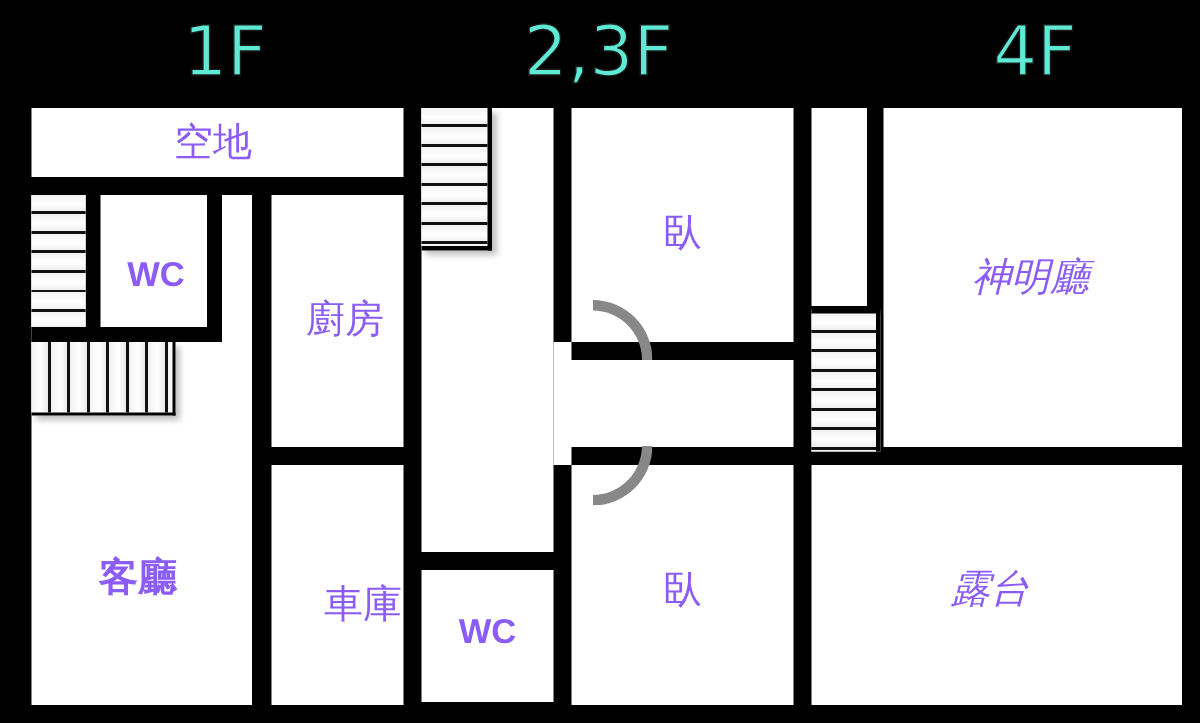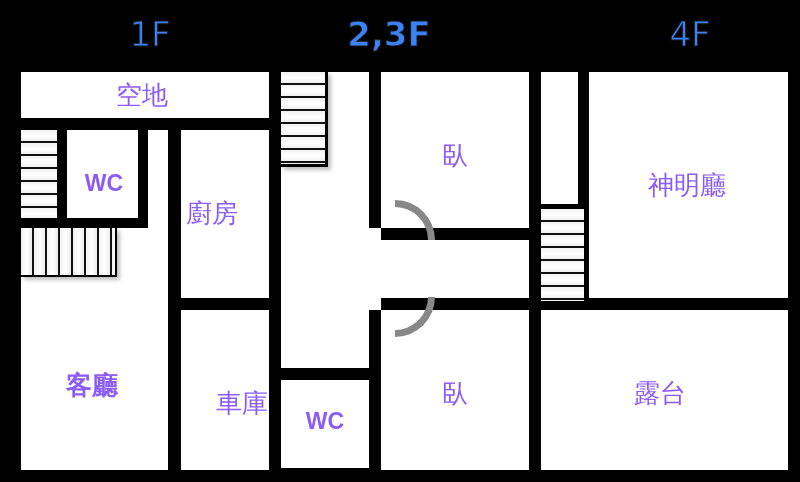--- a/index.html
+++ b/index.html
@@ -1,55 +1,55 @@
 <!DOCTYPE html>
 <html><head>
 <meta charset="utf-8">
 <style>
   html, body { margin: 0; padding: 0; }
   body { width: 800px; height: 482px; background: #000; position: relative; overflow: hidden;
          font-family: "DejaVu Sans", "Liberation Sans", sans-serif; }
-  .hdr { position: absolute; top: 14px; height: 40px; font-size: 34px; line-height: 40px;
-         color: #3b82f6; -webkit-text-stroke: 1px #1a1a1a; text-align: center; }
+  .hdr { position: absolute; top: 14px; height: 40px; font-size: 46px; line-height: 40px;
+         color: #5eead4; -webkit-text-stroke: 1px #1a1a1a; text-align: center; }
   .room { position: absolute; background: #fff; }
   .label { position: absolute; color: #8b5cf6; font-size: 26px; white-space: nowrap;
            transform: translate(-50%, -50%); font-weight: normal; }
   .label.wc { font-weight: bold; font-family: "Liberation Sans", sans-serif; font-size: 23px; }
   .stairs-h { position: absolute; background: #fff;
     background-image: repeating-linear-gradient(to bottom, #f2f2f2 0px, #fff 6px, #f0f0f0 11px, #111 11px, #111 13px);
     box-shadow: 3px 3px 4px rgba(0,0,0,0.25); }
   .stairs-v { position: absolute; background: #fff;
     background-image: repeating-linear-gradient(to right, #f2f2f2 0px, #fff 6px, #eaeaea 11px, #111 11px, #111 13px); }
   .door { position: absolute; border: 7px solid #888; box-sizing: border-box; }
 </style>
 </head>
 <body>
 
 <div class="hdr" style="left:100px;width:100px;">1F</div>
-<div class="hdr" style="left:329px;width:120px;font-weight:bold;">2,3F</div>
+<div class="hdr" style="left:339px;width:120px;">2,3F</div>
 <div class="hdr" style="left:640px;width:100px;">4F</div>
 
 <div class="room" style="left:21px;top:72px;width:248px;height:46px;"></div>
 <div class="label" style="left:142px;top:95px;">空地</div>
 
 <div class="room" style="left:21px;top:130px;width:147px;height:340px;"></div>
 <div class="room" style="left:67px;top:130px;width:71px;height:88px;"></div>
 
 <div style="position:absolute;left:57px;top:130px;width:10px;height:98px;background:#000;"></div>
 <div style="position:absolute;left:138px;top:130px;width:10px;height:98px;background:#000;"></div>
 <div style="position:absolute;left:21px;top:218px;width:127px;height:10px;background:#000;"></div>
 <div class="label wc" style="left:104px;top:183px;">WC</div>
 
 <div class="stairs-h" style="left:21px;top:130px;width:36px;height:88px;"></div>
 <div class="stairs-v" style="left:21px;top:228px;width:94px;height:47px;border-right:2px solid #000;border-bottom:2px solid #000;box-shadow:3px 3px 4px rgba(0,0,0,0.25);"></div>
 
 <div class="label" style="left:92px;top:385px;font-weight:bold;">客廳</div>
 
 <div class="room" style="left:181px;top:130px;width:88px;height:168px;"></div>
-<div class="label" style="left:212px;top:213px;">廚房</div>
+<div class="label" style="left:230px;top:213px;">廚房</div>
 
 <div class="room" style="left:181px;top:310px;width:88px;height:160px;"></div>
 <div class="label" style="left:242px;top:403px;">車庫</div>
 
 <div class="room" style="left:281px;top:72px;width:88px;height:296px;"></div>
 <div class="room" style="left:369px;top:240px;width:160px;height:58px;"></div>
 <div style="position:absolute;left:369px;top:228px;width:12px;height:12px;background:#fff;"></div>
 <div style="position:absolute;left:369px;top:298px;width:12px;height:12px;background:#fff;"></div>
 
 <div class="stairs-h" style="left:281px;top:72px;width:44px;height:92px;border-right:3px solid #000;border-bottom:3px solid #000;"></div>
@@ -63,16 +63,16 @@
 <div class="door" style="left:395px;top:200px;width:40px;height:40px;border-radius:0 40px 0 0;border-left:none;border-bottom:none;"></div>
 <div class="door" style="left:395px;top:297px;width:40px;height:40px;border-radius:0 0 40px 0;border-left:none;border-top:none;"></div>
 
 <div class="room" style="left:281px;top:380px;width:88px;height:88px;"></div>
 <div class="label wc" style="left:325px;top:421px;">WC</div>
 
 <div class="room" style="left:541px;top:72px;width:37px;height:132px;"></div>
 <div class="stairs-h" style="left:541px;top:206px;width:43px;height:92px;border-top:3px solid #000;border-right:3px solid #000;"></div>
 
 <div class="room" style="left:589px;top:72px;width:199px;height:226px;"></div>
-<div class="label" style="left:687px;top:185px;">神明廳</div>
+<div class="label" style="left:687px;top:185px;font-style:italic;">神明廳</div>
 
 <div class="room" style="left:541px;top:310px;width:247px;height:160px;"></div>
-<div class="label" style="left:660px;top:393px;">露台</div>
+<div class="label" style="left:660px;top:393px;font-style:italic;">露台</div>
 
 </body></html>

